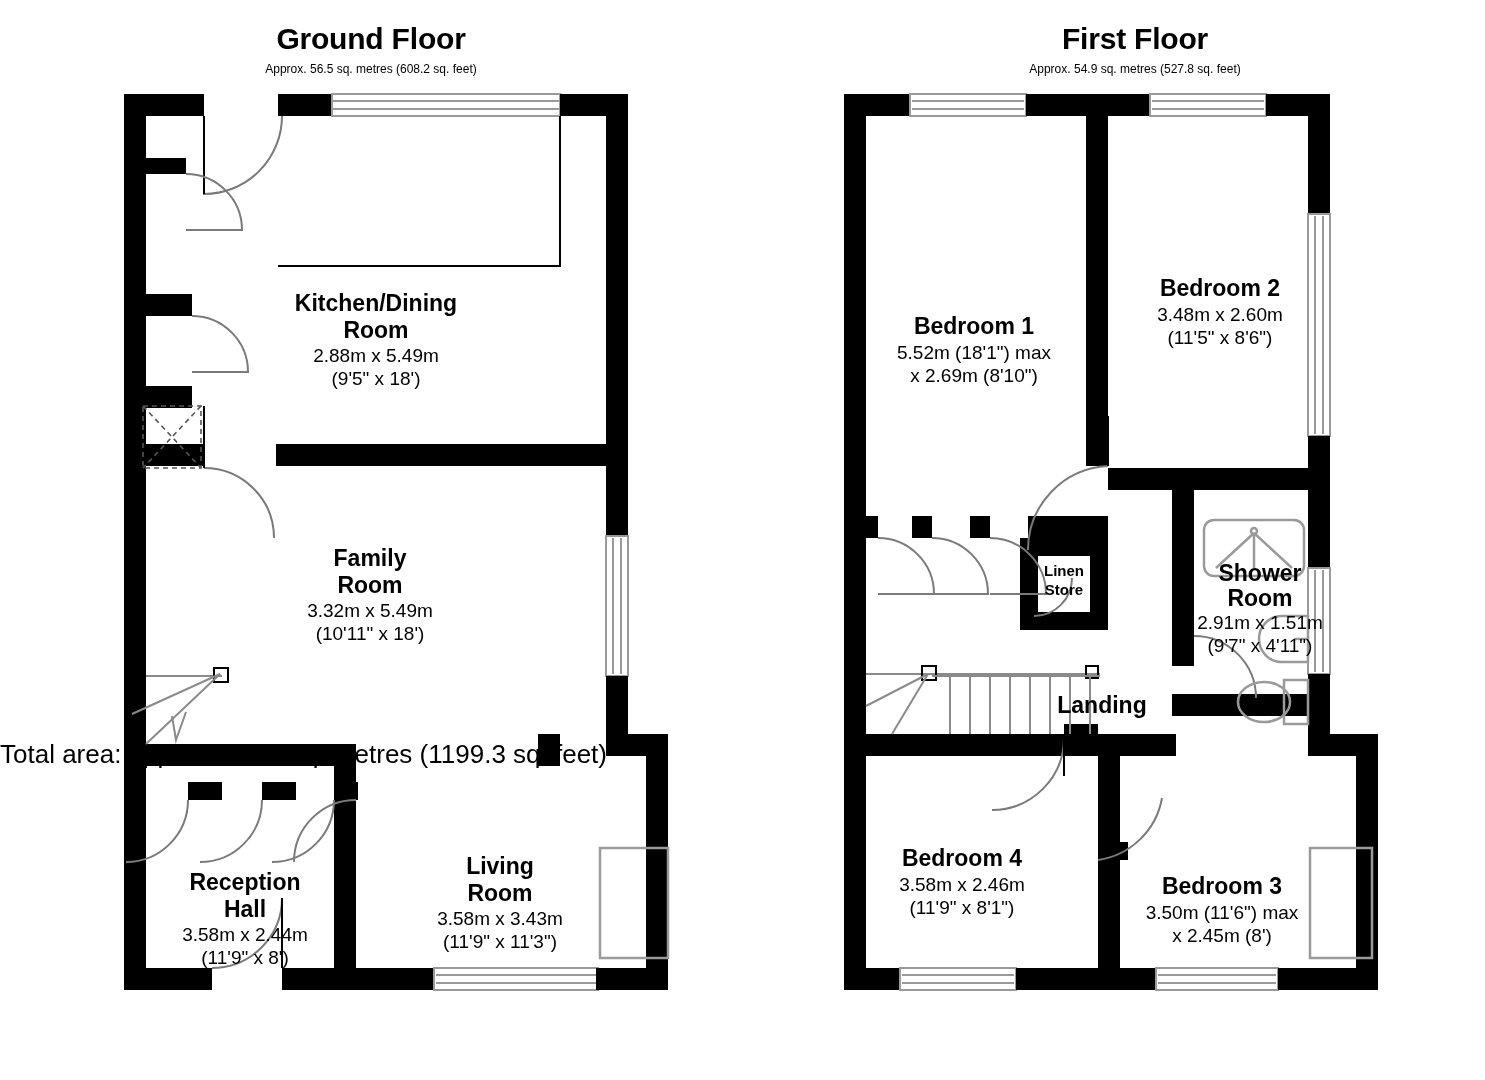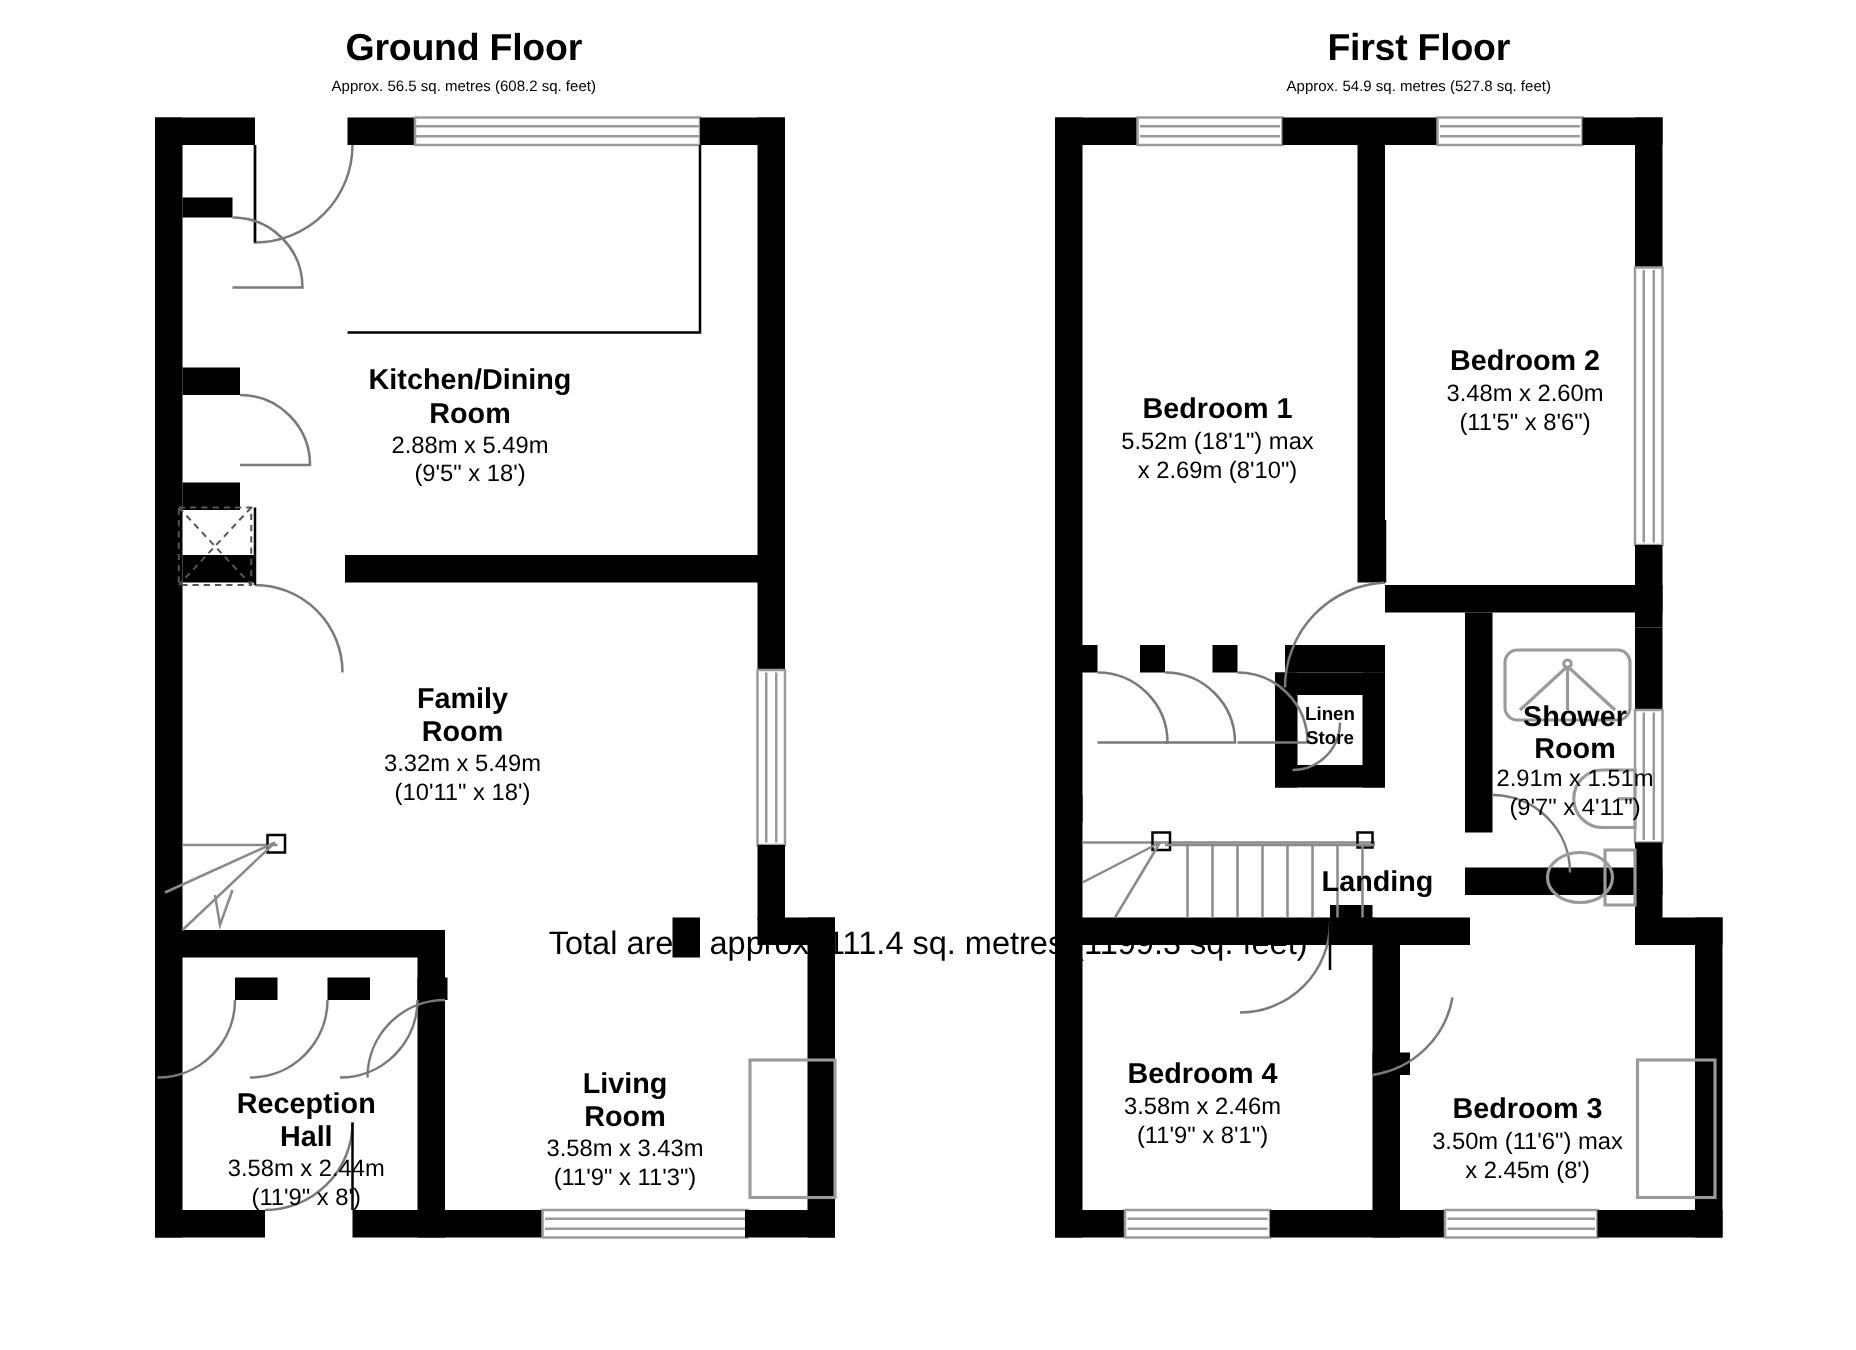--- a/index.html
+++ b/index.html
@@ -10,21 +10,21 @@
   #first-floor{left:764px;width:742px;}
   .floor-head{text-align:center;padding-top:22px;}
   .floor-title{font-size:30px;font-weight:bold;letter-spacing:-0.2px;}
   .floor-area{font-size:12px;margin-top:6px;}
   .plan-wrap{position:relative;width:100%;height:935px;}
   svg{display:block;position:absolute;top:0;left:0;}
   .lbl{font-family:"Liberation Sans",sans-serif;text-anchor:middle;}
   .lbl-name{font-size:23px;font-weight:bold;}
   .lbl-dim{font-size:19px;}
   .lbl-small{font-size:15px;font-weight:bold;}
-  .footer{position:absolute;left:0;bottom:14px;width:1485px;text-align:center;
+  .footer{position:absolute;left:0;bottom:14px;width:1485px;text-align:left;
           font-size:26px;margin-top:36px;}
   .wall{fill:#000;}
   .thin{fill:none;stroke:#000;stroke-width:2;}
   .arc{fill:none;stroke:#7a7a7a;stroke-width:2;}
   .glass{fill:#fff;stroke:#9a9a9a;stroke-width:2;}
   .glassline{stroke:#9a9a9a;stroke-width:2;fill:none;}
   .furn{fill:none;stroke:#9a9a9a;stroke-width:2.5;}
   .stair{stroke:#8a8a8a;stroke-width:2;fill:none;}
   .dash{fill:none;stroke:#555;stroke-width:1.6;stroke-dasharray:5 4;}
 </style>

